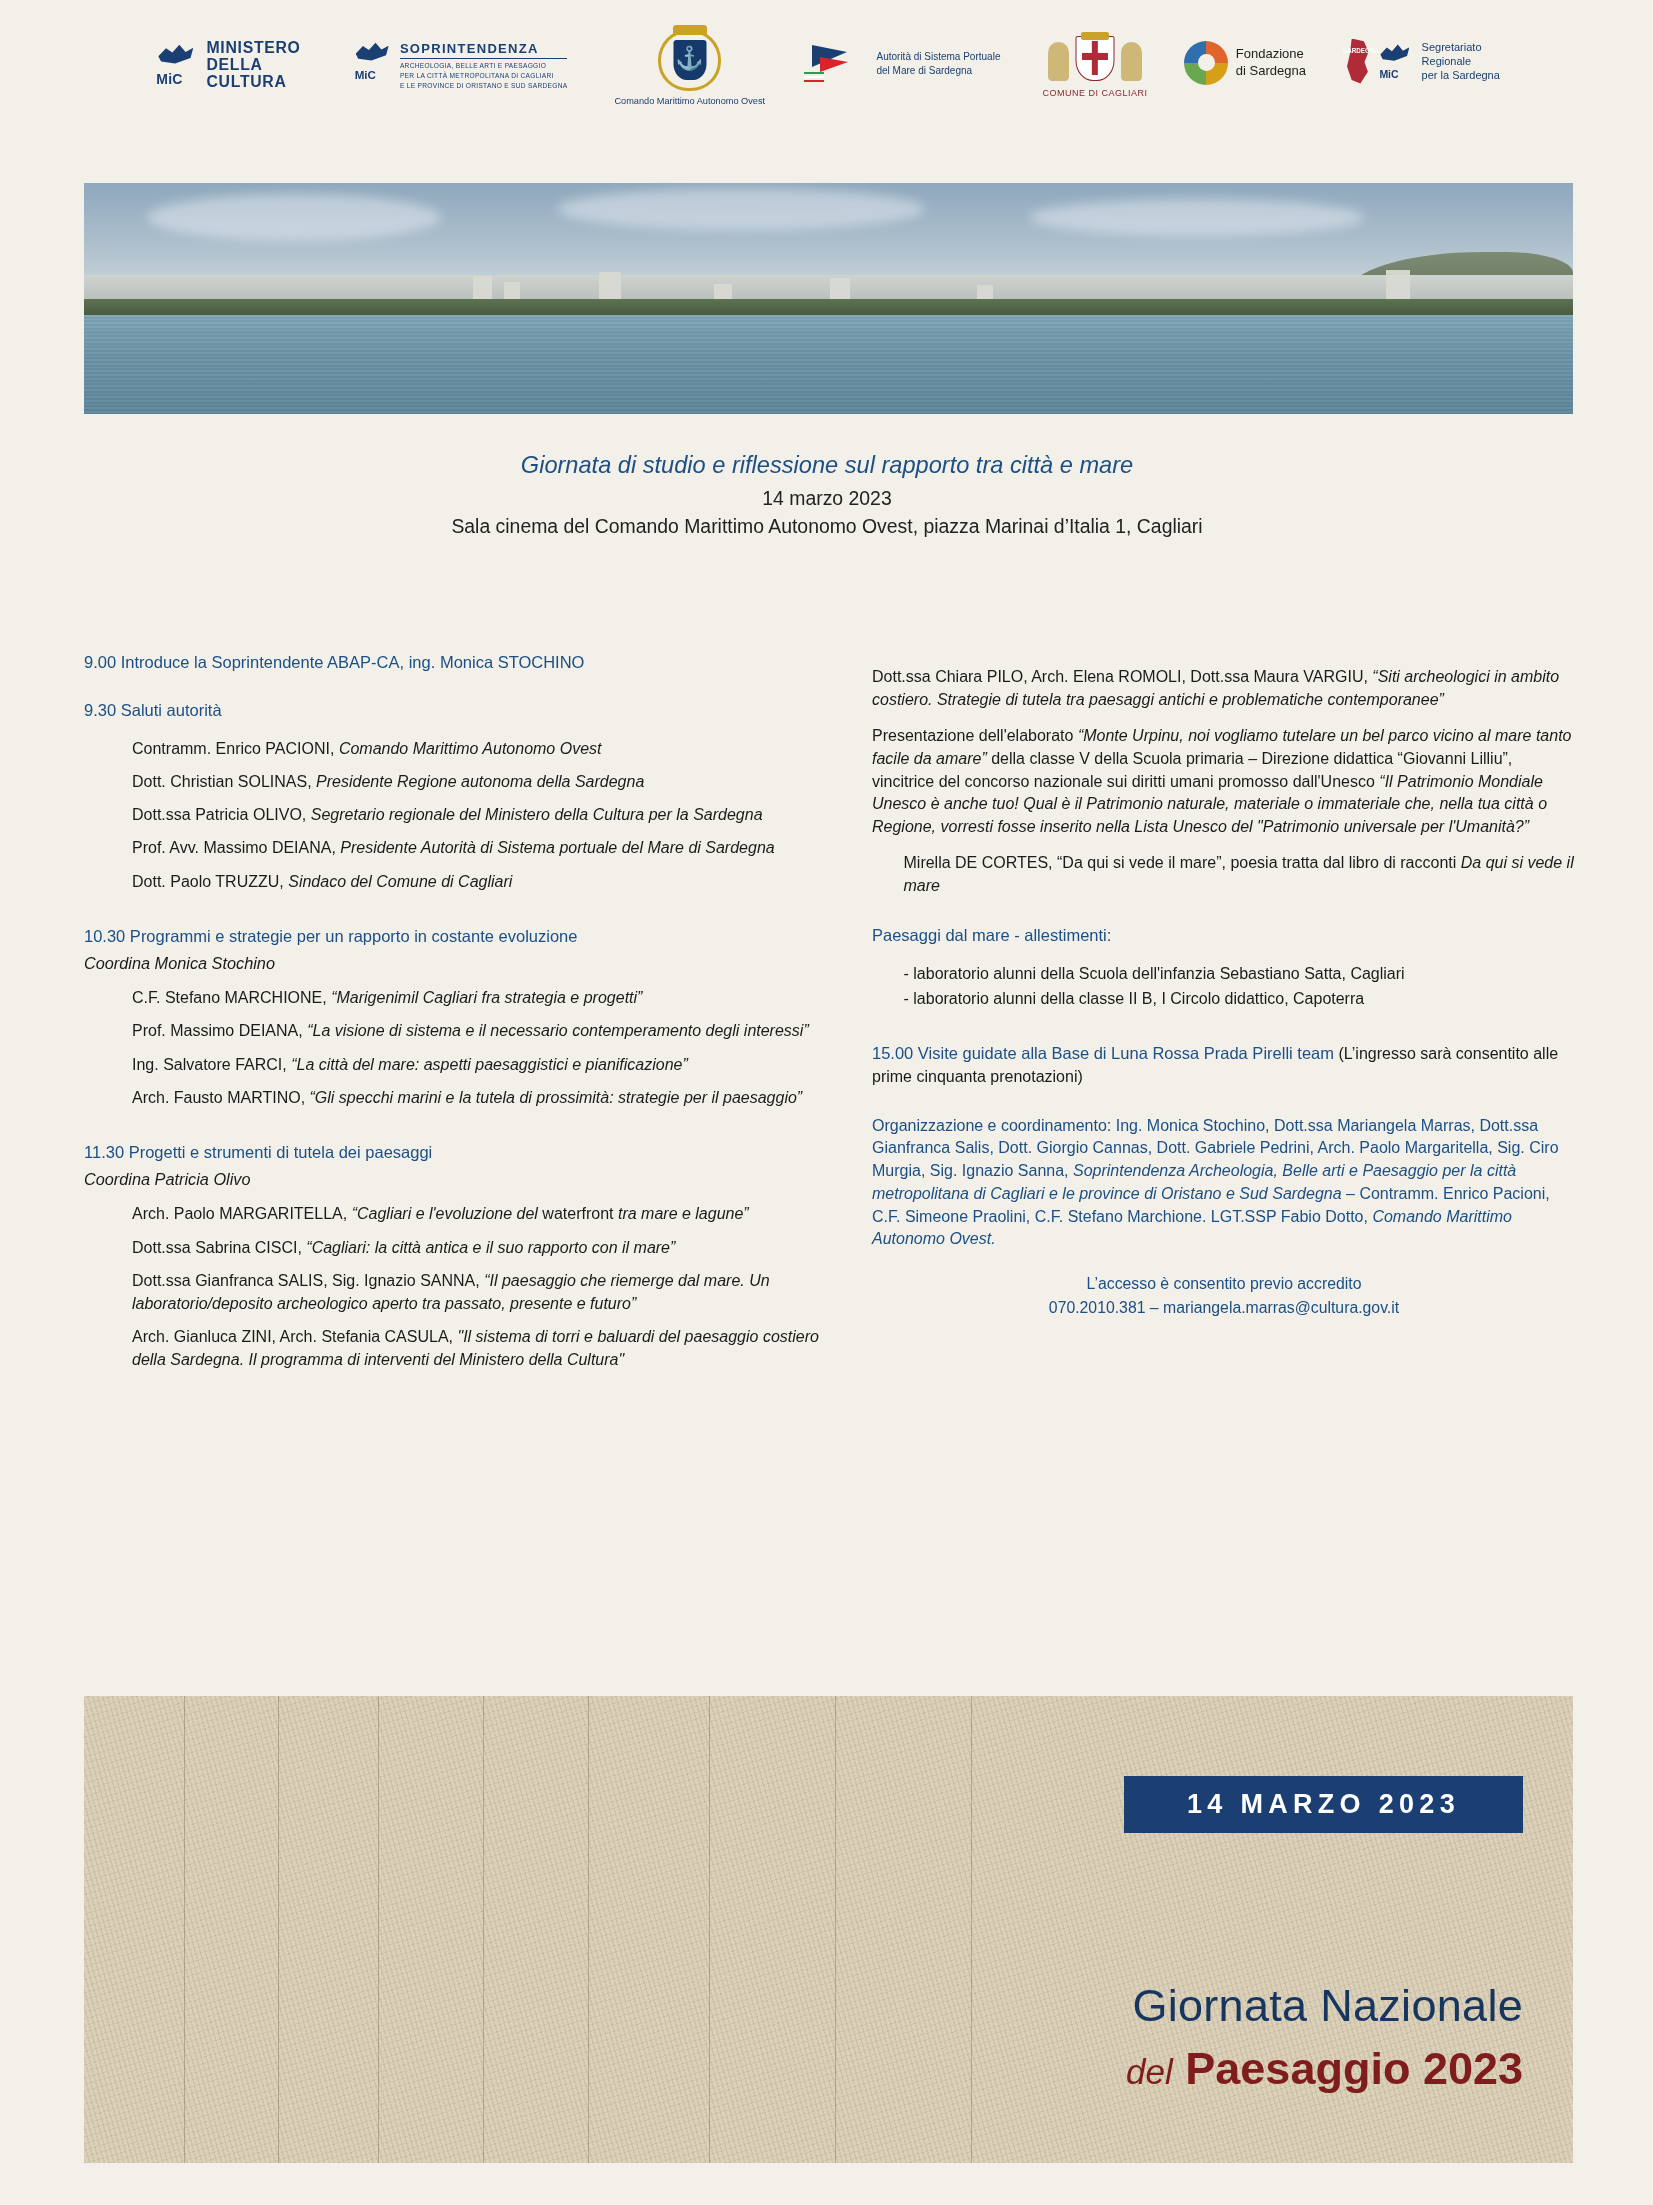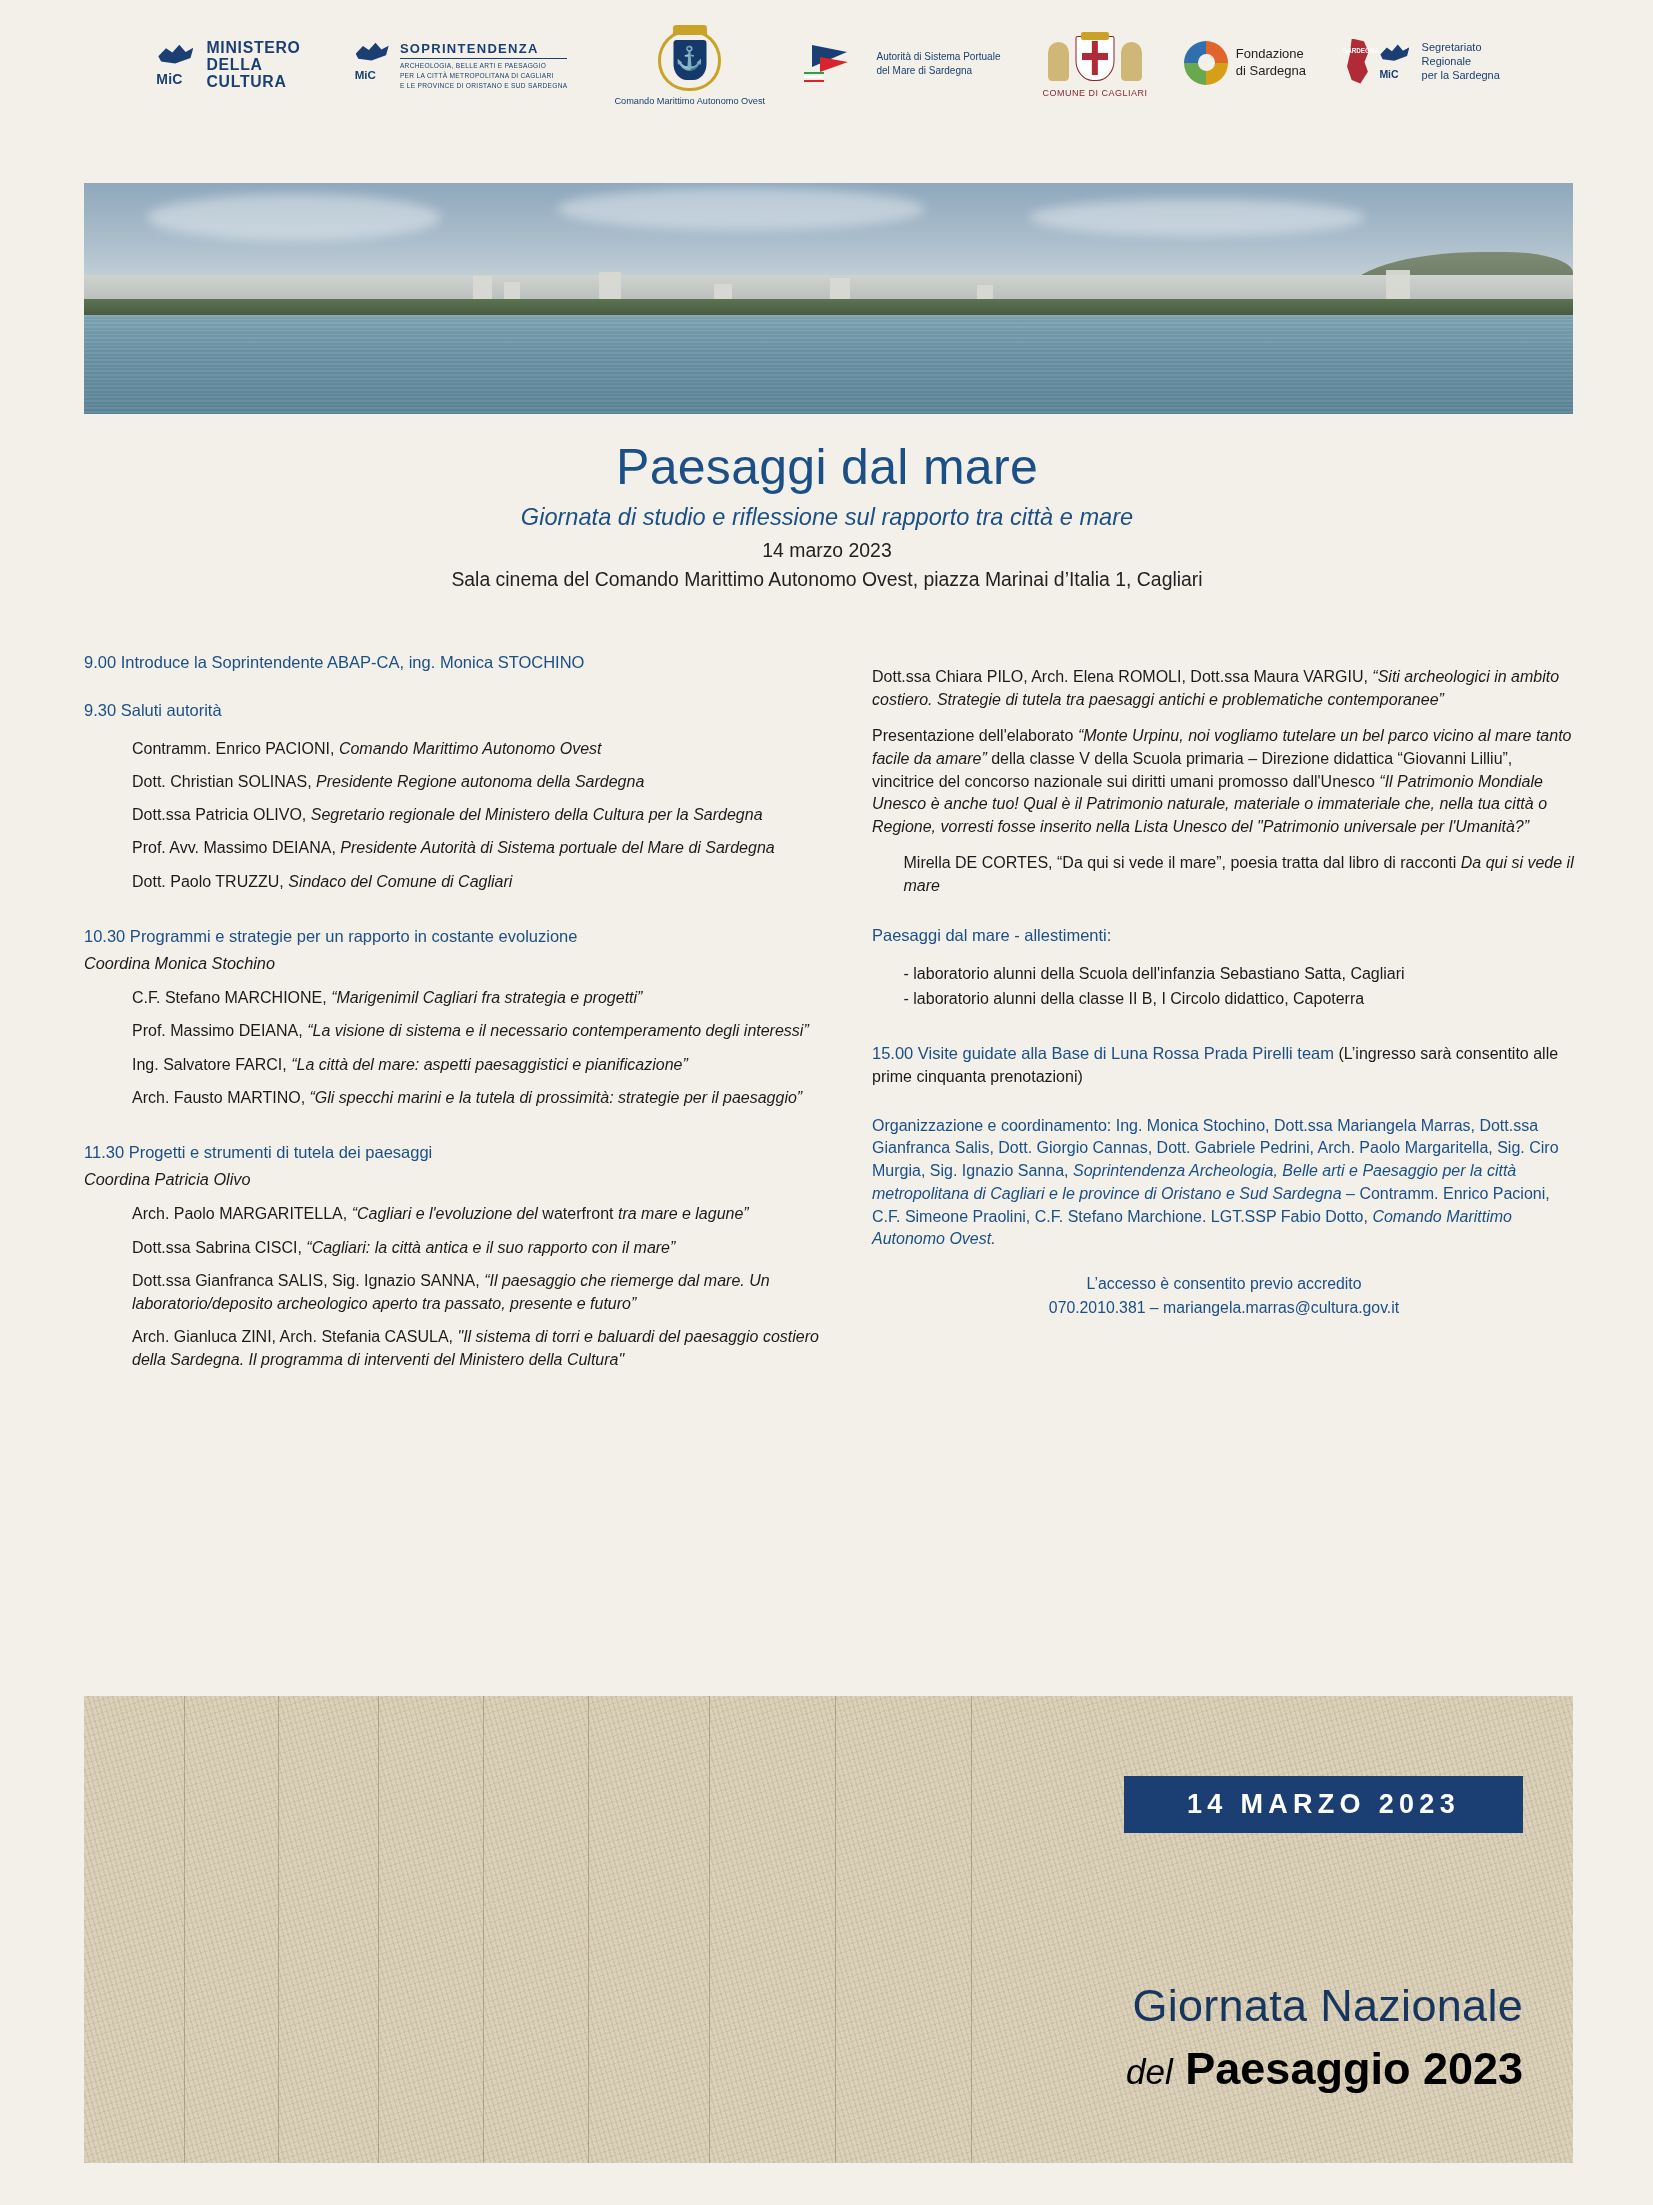--- a/index.html
+++ b/index.html
@@ -365,21 +365,21 @@
   }
   .date-badge span {
     color: #ffffff; font-size: 27px; letter-spacing: 5.3px; font-weight: bold;
   }
   .bi-title1 {
     position: absolute; right: 50px; top: 284px;
     color: #16355f; font-size: 45px; letter-spacing: 0.3px;
   }
   .bi-title2 {
     position: absolute; right: 50px; top: 347px;
-    color: #000000; font-size: 45px;
+    color: #7f1d1d; font-size: 45px;
   }
   .bi-title2 .del { font-style: italic; font-size: 35px; }
   .bi-title2 .bold { font-weight: bold; }
 </style>
 </head>
 <body>
 
 <div class="page">
 
   <div class="logo-strip">
@@ -495,21 +495,20 @@
       <div class="pan-build" style="left:630px; width:18px; height:21px;"></div>
       <div class="pan-build" style="left:746px; width:20px; height:27px;"></div>
       <div class="pan-build" style="left:893px; width:15.8px; height:20px;"></div>
       <div class="pan-build" style="left:1302px; width:24px; height:35px;"></div>
     </div>
     <div class="pan-green"></div>
     <div class="pan-sea"></div>
   </div>
 
   <div class="title-zone">
-    <div class="main-title">Paesaggi dal mare</div>
     <div class="subtitle">Giornata di studio e riflessione sul rapporto tra città e mare</div>
     <div class="dateline">14 marzo 2023</div>
     <div class="venue">Sala cinema del Comando Marittimo Autonomo Ovest, piazza Marinai d’Italia 1, Cagliari</div>
   </div>
 
   <div class="col col-left">
 
     <div class="sec-head">9.00  Introduce la Soprintendente ABAP-CA, ing. Monica STOCHINO</div>
     <div class="spacer-40"></div>
 

